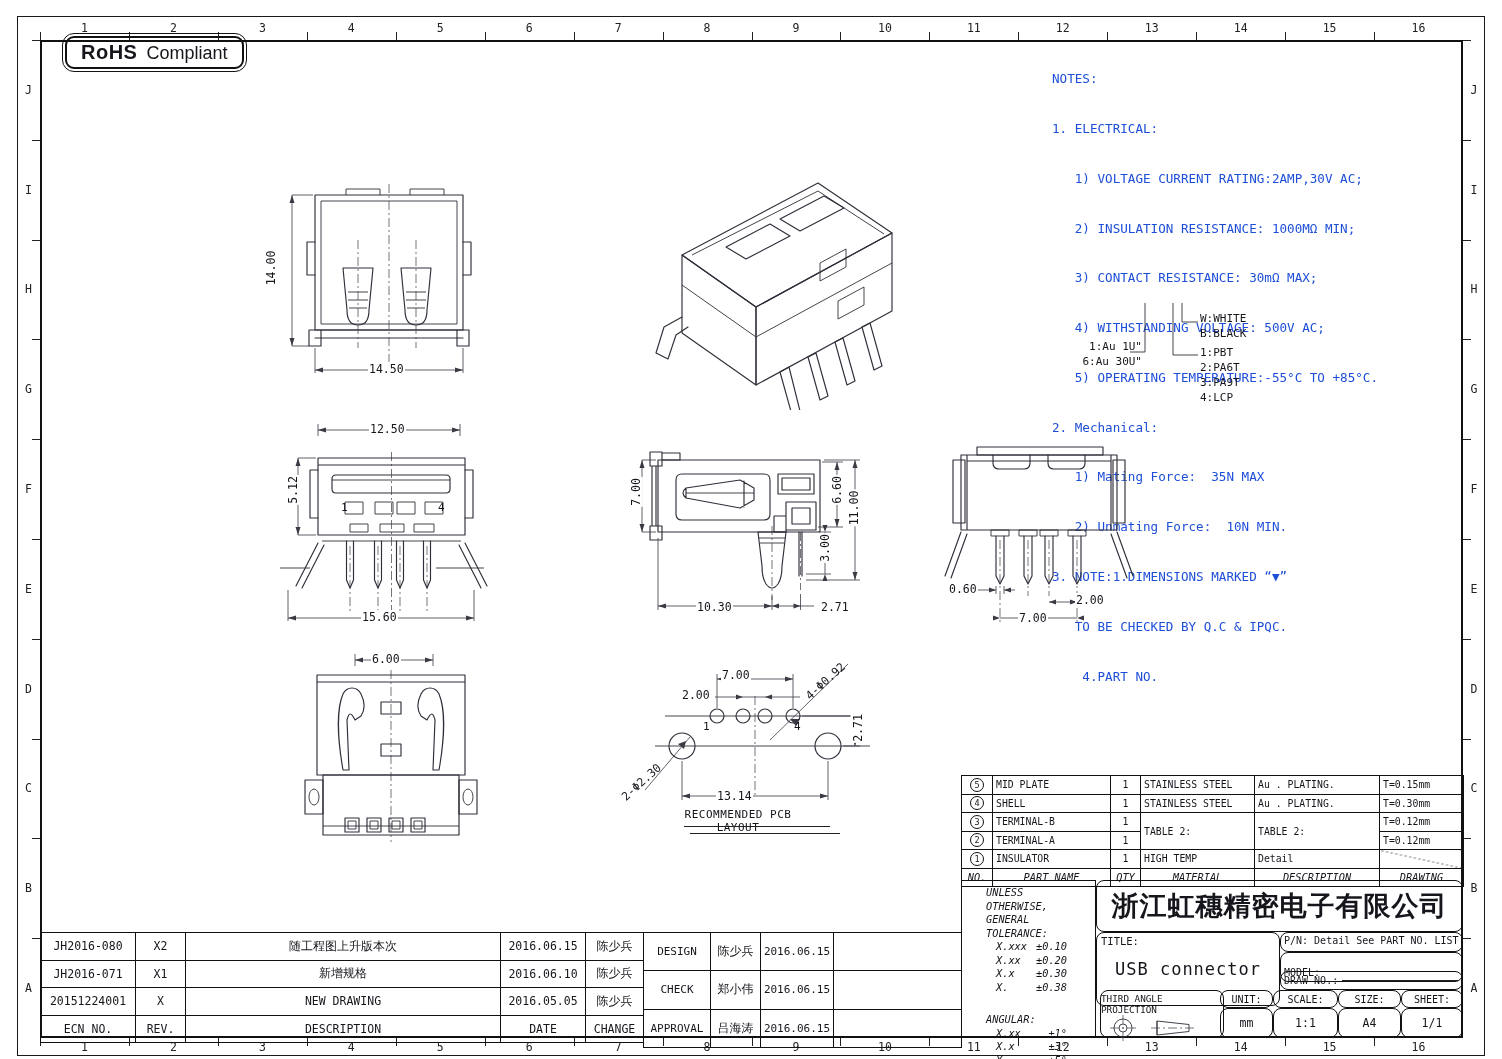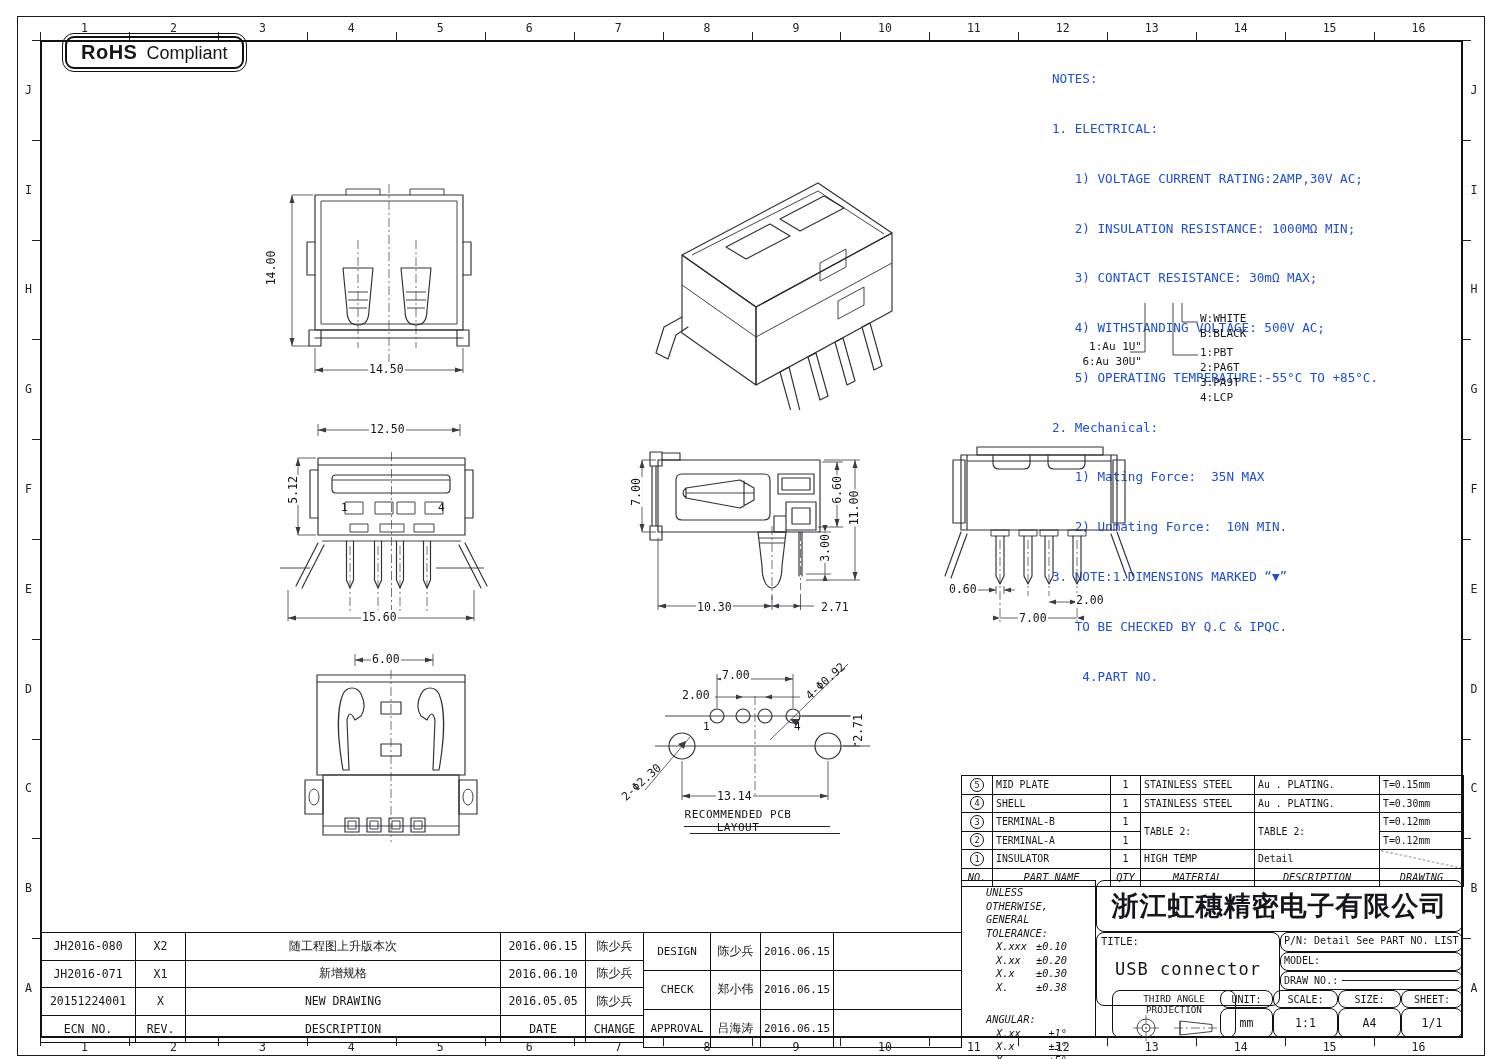--- a/index.html
+++ b/index.html
@@ -64,24 +64,24 @@
   .tol-row{display:flex;justify-content:space-between;padding:0 4px 0 10px;}
 
   .tb{position:absolute;left:1096px;top:880px;width:367px;height:158px;box-sizing:border-box;}
   .tb div{box-sizing:border-box;border-radius:8px;}
   .tb .cell{position:absolute;border:1px solid #111;}
   .company{left:0;top:0;width:367px;height:52px;display:flex;align-items:center;justify-content:center;
      font-family:"Liberation Sans",sans-serif;font-weight:bold;font-size:27px;letter-spacing:1px;}
   .title-cell{left:0;top:52px;width:184px;height:74px;padding:2px 4px;font-size:10.5px;}
   .title-value{text-align:center;margin-top:12px;font-size:17px;letter-spacing:1px;}
   .pn-cell{left:184px;top:52px;width:183px;height:20px;font-size:10px;padding:2px 3px;}
-  .model-cell{left:184px;top:72px;width:183px;height:19px;font-size:10px;padding:2px 3px;}
+  .model-cell{left:184px;top:72px;width:183px;height:19px;font-size:10px;padding:14px 3px;}
   .drawno-cell{left:184px;top:91px;width:183px;height:19px;font-size:10px;padding:2px 3px;display:flex;align-items:center;gap:4px;}
   .tb-line{flex:1;border-top:1px solid #222;height:0;}
-  .proj-cell{left:16px;top:110px;width:124px;height:48px;font-size:9.3px;text-align:center;padding-top:2px;}
+  .proj-cell{left:4px;top:110px;width:124px;height:48px;font-size:9.3px;text-align:left;padding-top:2px;}
   .tb-col{position:absolute;top:110px;height:48px;}
   .tb-col .h{position:absolute;left:0;top:0;width:100%;height:18px;border:1px solid #111;font-size:10px;
      display:flex;align-items:center;justify-content:center;}
   .tb-col .v{position:absolute;left:0;top:18px;width:100%;height:30px;border:1px solid #111;font-size:11.5px;
      display:flex;align-items:center;justify-content:center;}
 
   .rev{left:40px;top:932px;width:603px;height:106px;font-size:11.5px;}
   .rev td{height:26.5px;text-align:center;padding:0 3px;}
   .cjk{font-family:"Liberation Sans",sans-serif;font-size:12px;}
 

